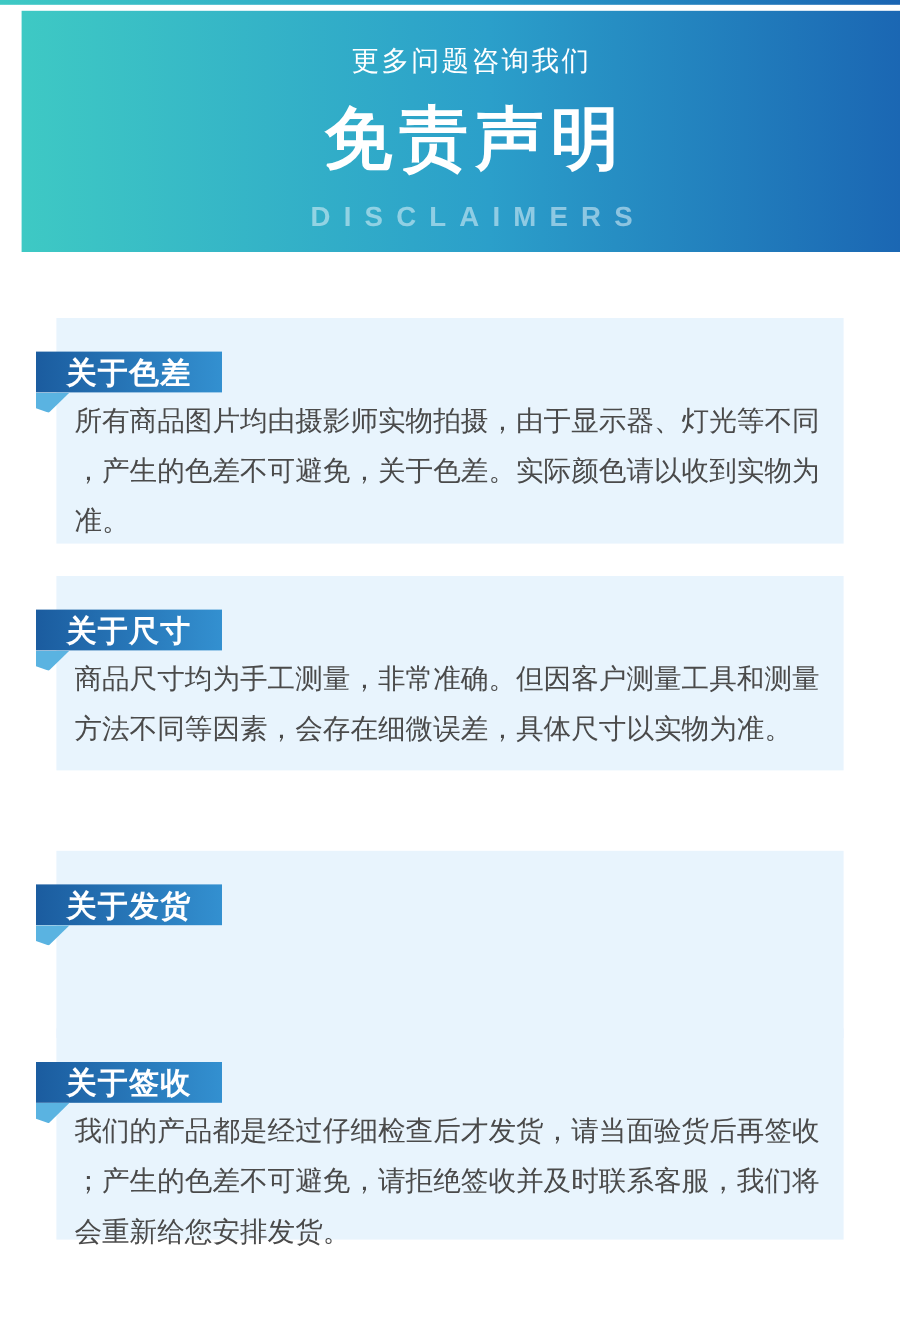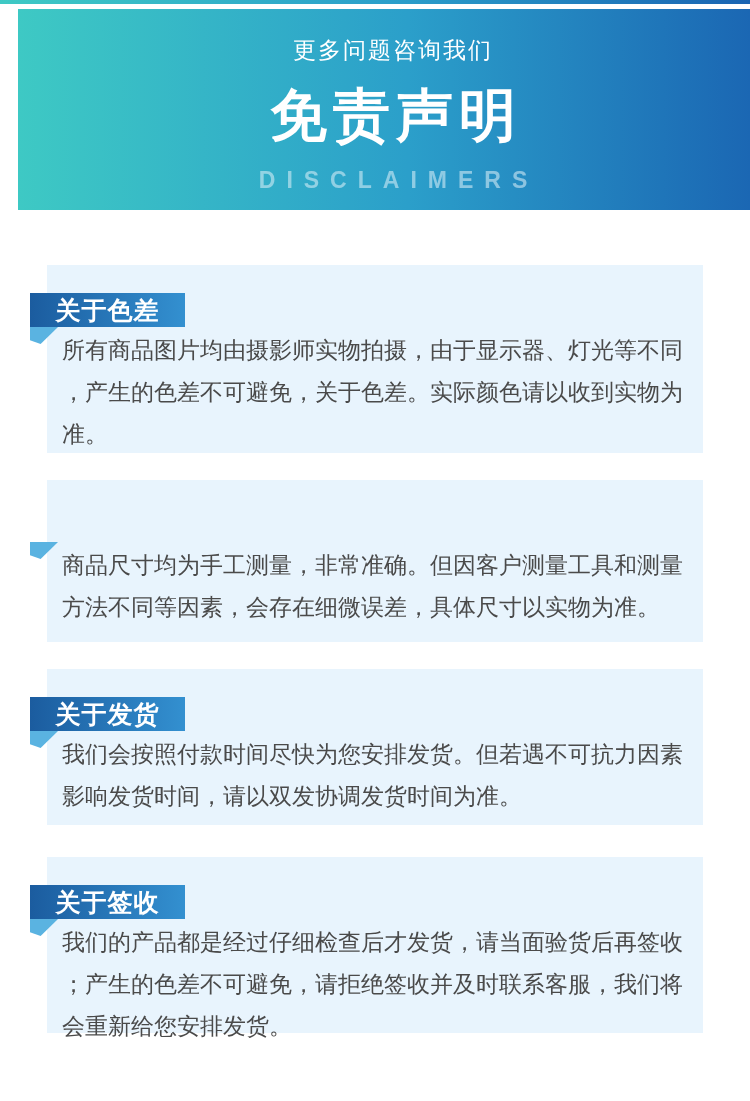--- a/index.html
+++ b/index.html
@@ -87,21 +87,21 @@
     width: 626px;
     font-size: 23px;
     line-height: 42px;
     color: #4a4a4a;
     text-align: left;
     word-break: break-all;
     line-break: anywhere;
   }
   #card-1 { top: 265px; height: 188px; }
   #card-2 { top: 480px; height: 162px; }
-  #card-3 { top: 669px; height: 156px; }
+  #card-3 { top: 709px; height: 156px; }
   #card-4 { top: 857px; height: 176px; }
 </style>
 </head>
 <body>
 
 <div class="top-strip"></div>
 
 <header class="header">
   <div class="hdr-sub">更多问题咨询我们</div>
   <div class="hdr-title">免责声明</div>
@@ -110,30 +110,32 @@
 
 <section class="card" id="card-1">
   <div class="tab">
     <span class="tab-label">关于色差</span>
   </div>
   <div class="fold"></div>
   <p class="body-text">所有商品图片均由摄影师实物拍摄，由于显示器、灯光等不同，产生的色差不可避免，关于色差。实际颜色请以收到实物为准。</p>
 </section>
 
 <section class="card" id="card-2">
+  <div class="tab">
+    <span class="tab-label">关于尺寸</span>
+  </div>
   <div class="fold"></div>
   <p class="body-text">商品尺寸均为手工测量，非常准确。但因客户测量工具和测量方法不同等因素，会存在细微误差，具体尺寸以实物为准。</p>
 </section>
 
 <section class="card" id="card-3">
   <div class="tab">
     <span class="tab-label">关于发货</span>
   </div>
   <div class="fold"></div>
-  <p class="body-text">我们会按照付款时间尽快为您安排发货。但若遇不可抗力因素影响发货时间，请以双发协调发货时间为准。</p>
 </section>
 
 <section class="card" id="card-4">
   <div class="tab">
     <span class="tab-label">关于签收</span>
   </div>
   <div class="fold"></div>
   <p class="body-text">我们的产品都是经过仔细检查后才发货，请当面验货后再签收；产生的色差不可避免，请拒绝签收并及时联系客服，我们将会重新给您安排发货。</p>
 </section>
 

